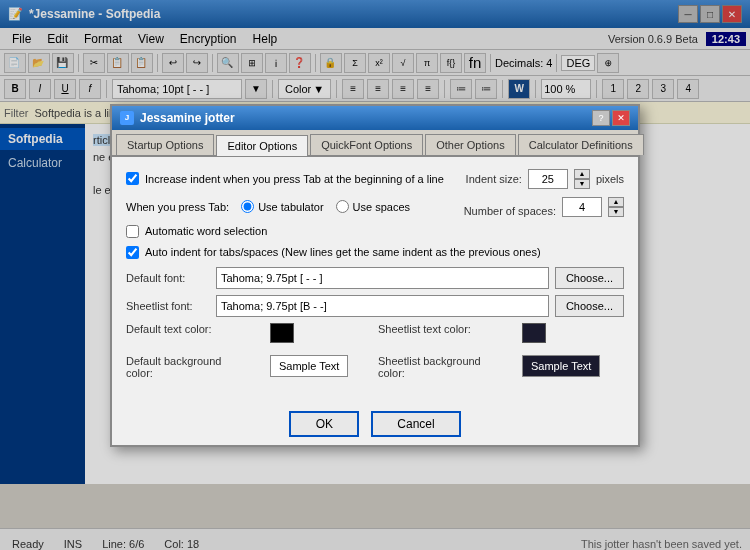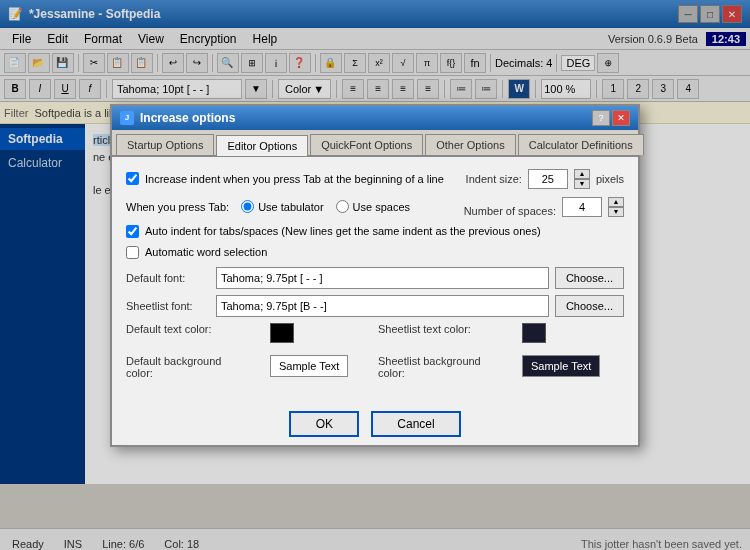--- a/index.html
+++ b/index.html
@@ -503,21 +503,21 @@
   <div class="tb-btn" style="font-size:9px;">⊞</div>
   <div class="tb-btn">ℹ</div>
   <div class="tb-btn">❓</div>
   <div class="tb-sep"></div>
   <div class="tb-btn">🔒</div>
   <div class="tb-btn" style="font-size:9px;">Σ</div>
   <div class="tb-btn" style="font-size:9px;">x²</div>
   <div class="tb-btn" style="font-size:9px;">√</div>
   <div class="tb-btn" style="font-size:9px;">π</div>
   <div class="tb-btn" style="font-size:9px;">f{}</div>
-  <div class="tb-btn" style="font-size:11px;">fn</div>
+  <div class="tb-btn" style="font-size:15px;">fn</div>
   <div class="tb-sep"></div>
   <span style="font-size:11px;">Decimals: 4</span>
   <div class="tb-sep"></div>
   <span style="font-size:11px;background:#fff;border:1px solid #bbb;padding:1px 4px;">DEG</span>
   <div class="tb-btn" style="font-size:9px;">⊕</div>
 </div>
 
 <div class="toolbar2">
   <div class="tb-btn tb-bold">B</div>
   <div class="tb-btn tb-italic">I</div>
@@ -570,21 +570,21 @@
     </div>
   </div>
 </div>
 
 <div class="dialog-overlay">
   <div class="dialog">
 
     <div class="dialog-title-bar">
       <div class="dialog-title-left">
         <div class="dialog-title-icon">J</div>
-        <span>Increase options</span>
+        <span>Jessamine jotter</span>
       </div>
       <div class="dialog-controls">
         <div class="dlg-btn">?</div>
         <div class="dlg-btn close">✕</div>
       </div>
     </div>
 
     <div class="tab-bar">
       <div class="tab">Startup Options</div>
       <div class="tab active">Editor Options</div>
@@ -623,27 +623,27 @@
           <span class="field-label">Number of spaces:</span>
           <input type="text" class="field-input-sm" value="4" style="">
           <div class="spin-group">
             <div class="spin-btn">▲</div>
             <div class="spin-btn">▼</div>
           </div>
         </div>
       </div>
 
       <div class="check-row">
+        <input type="checkbox" style="">
+        <span class="check-label">Automatic word selection</span>
+      </div>
+
+      <div class="check-row">
         <input type="checkbox" checked="" style="">
         <span class="check-label">Auto indent for tabs/spaces (New lines get the same indent as the previous ones)</span>
-      </div>
-
-      <div class="check-row">
-        <input type="checkbox" style="">
-        <span class="check-label">Automatic word selection</span>
       </div>
 
       <div class="font-row">
         <span class="font-row-label">Default font:</span>
         <div class="font-row-value">Tahoma; 9.75pt [ - - ]</div>
         <button class="choose-btn">Choose...</button>
       </div>
 
       <div class="font-row">
         <span class="font-row-label">Sheetlist font:</span>

